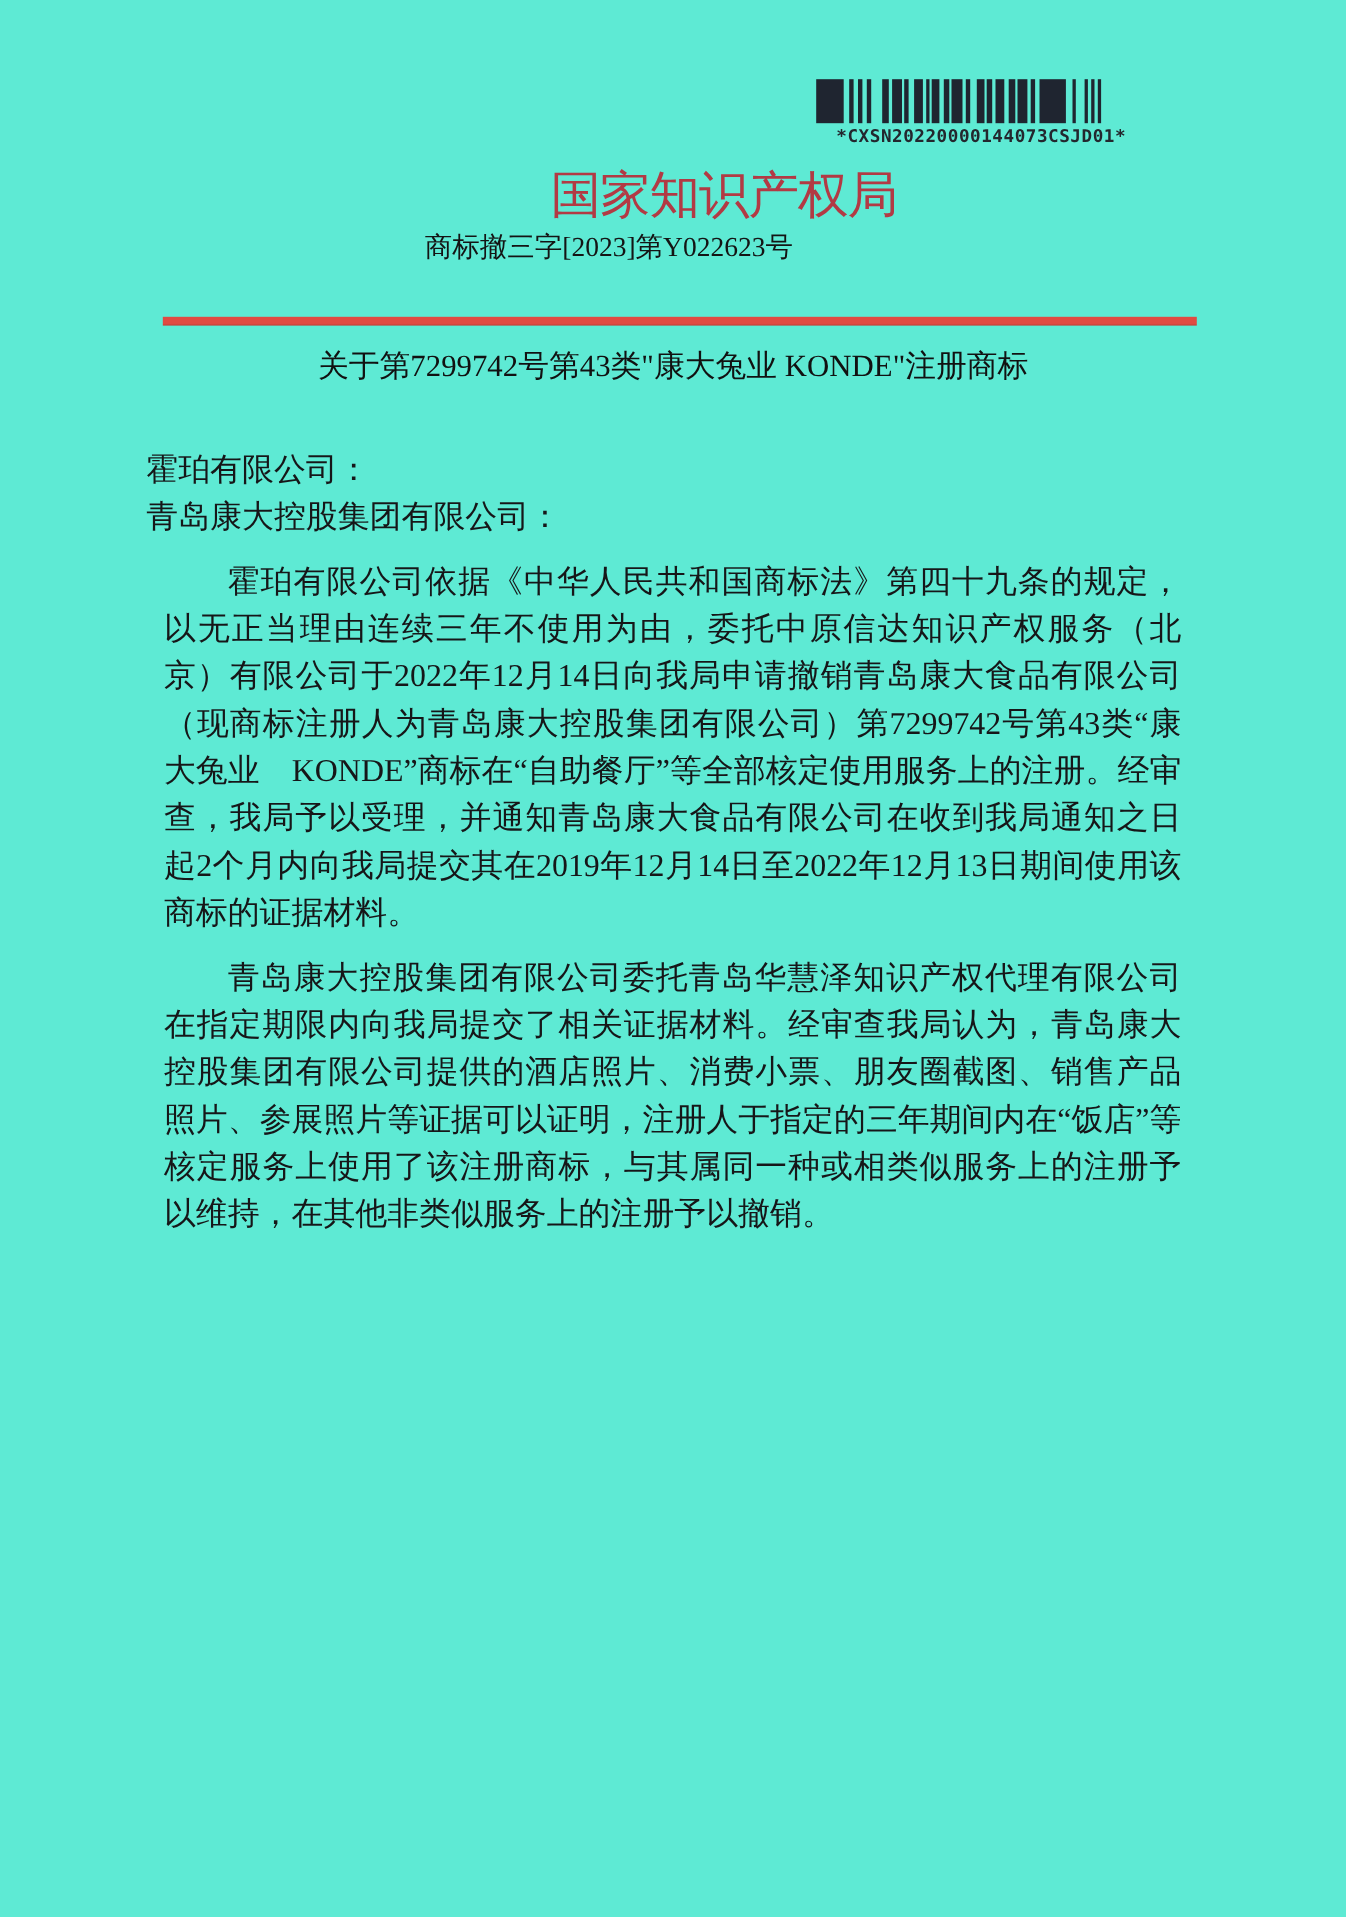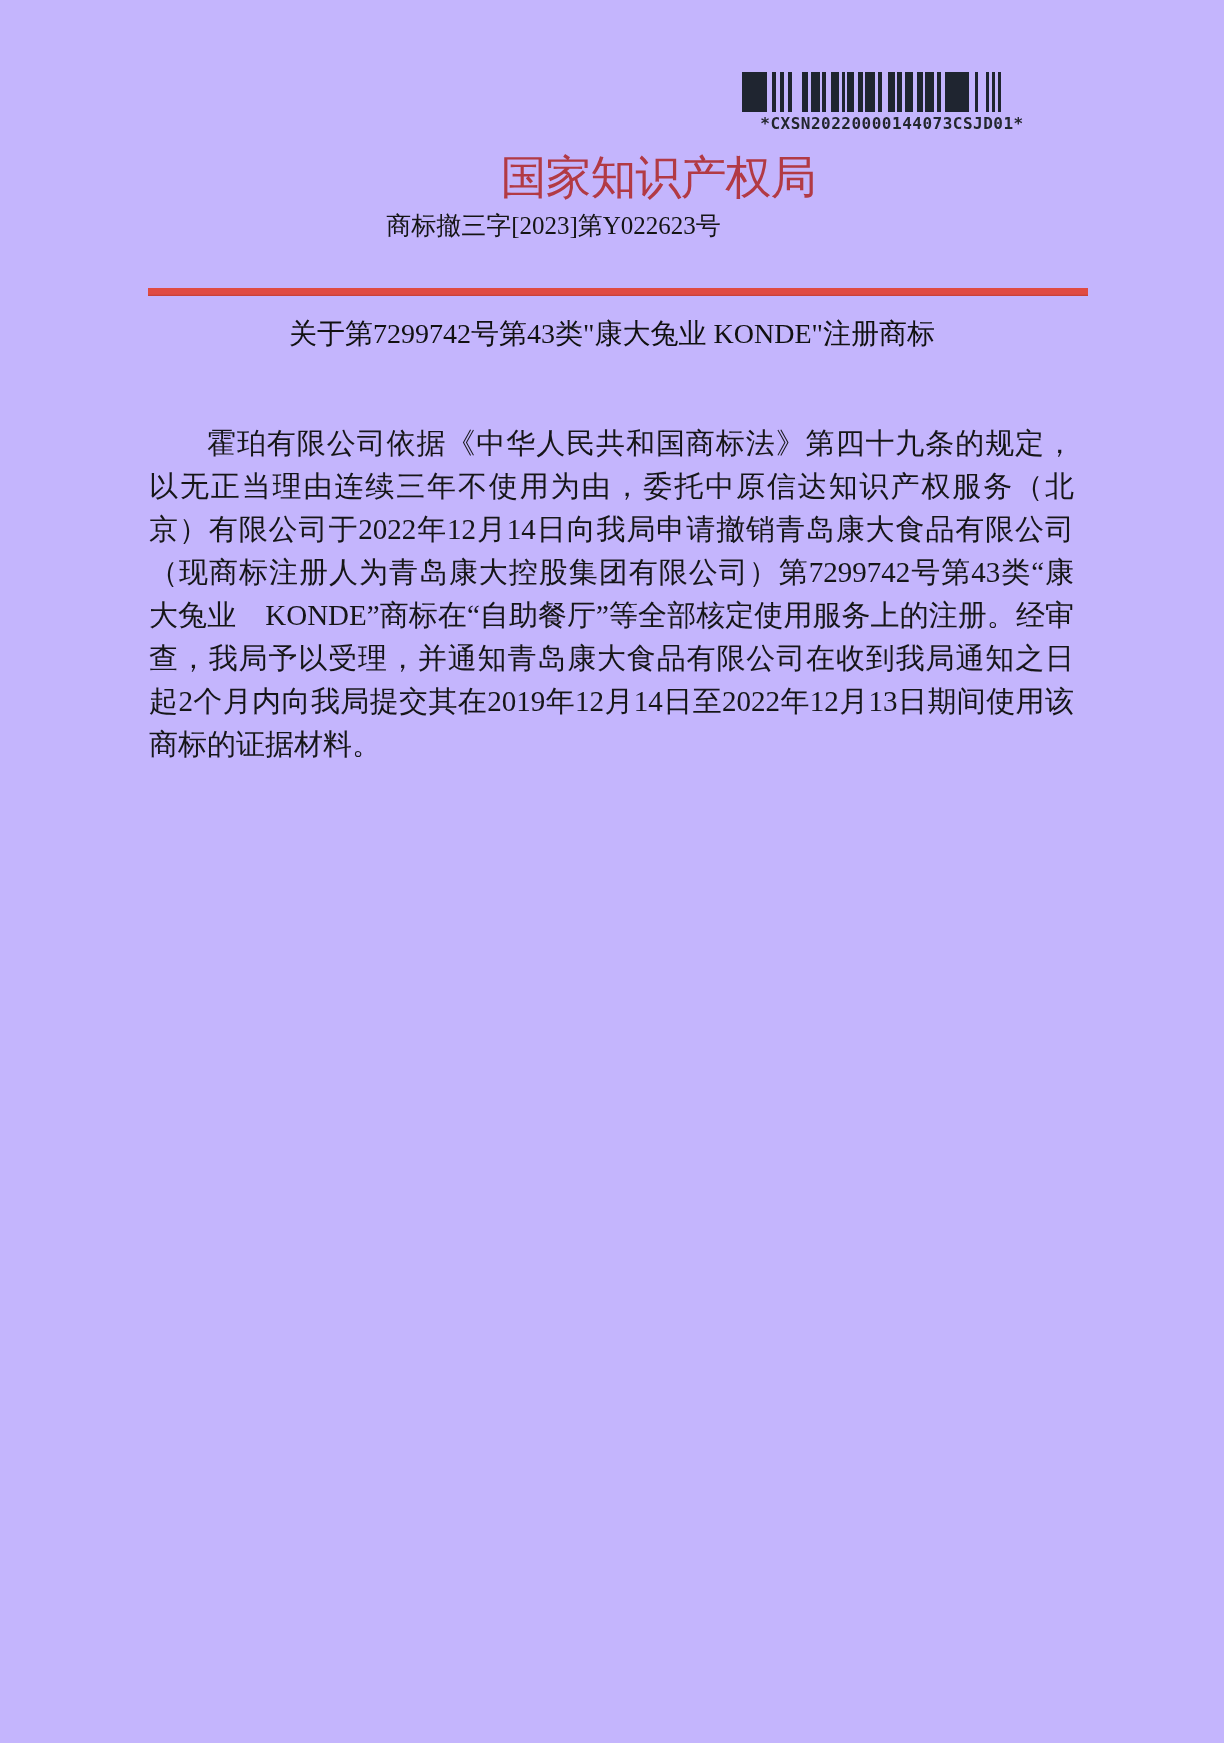--- a/index.html
+++ b/index.html
@@ -8,21 +8,21 @@
     height: 1743px;
     background: #ffffff;
     font-family: "Liberation Serif", "DejaVu Serif", serif;
     color: #1d1d1f;
     position: relative;
     overflow: hidden;
   }
   .page {
     position: absolute;
     inset: 0;
-    background: #c4b5fd;
+    background: #5eead4;
   }
 
   
   .barcode-wrap {
     position: absolute;
     left: 742px;
     top: 72px;
     width: 300px;
   }
   .barcode-bars {
@@ -172,17 +172,22 @@
   <div class="doc-number">商标撤三字[2023]第Y022623号</div>
 
   <div class="red-rule" style="background: linear-gradient(rgb(224, 75, 66) 0%, rgb(224, 75, 66) 75%, rgb(194, 63, 56) 100%);"></div>
 
   <div class="decision-title">
     <div>关于第7299742号第43类"康大兔业 KONDE"注册商标</div>
   </div>
 
   <div class="body-text">
     <div>
+        <div class="addressee">霍珀有限公司：</div>
+        <div class="addressee">青岛康大控股集团有限公司：</div>
+      </div>
+    <div>
         <p class="para">霍珀有限公司依据《中华人民共和国商标法》第四十九条的规定，以无正当理由连续三年不使用为由，委托中原信达知识产权服务（北京）有限公司于2022年12月14日向我局申请撤销青岛康大食品有限公司（现商标注册人为青岛康大控股集团有限公司）第7299742号第43类“康大兔业　KONDE”商标在“自助餐厅”等全部核定使用服务上的注册。经审查，我局予以受理，并通知青岛康大食品有限公司在收到我局通知之日起2个月内向我局提交其在2019年12月14日至2022年12月13日期间使用该商标的证据材料。</p>
+        <p class="para">青岛康大控股集团有限公司委托青岛华慧泽知识产权代理有限公司在指定期限内向我局提交了相关证据材料。经审查我局认为，青岛康大控股集团有限公司提供的酒店照片、消费小票、朋友圈截图、销售产品照片、参展照片等证据可以证明，注册人于指定的三年期间内在“饭店”等核定服务上使用了该注册商标，与其属同一种或相类似服务上的注册予以维持，在其他非类似服务上的注册予以撤销。</p>
       </div>
   </div>
 
 </div>
 
 </body></html>

